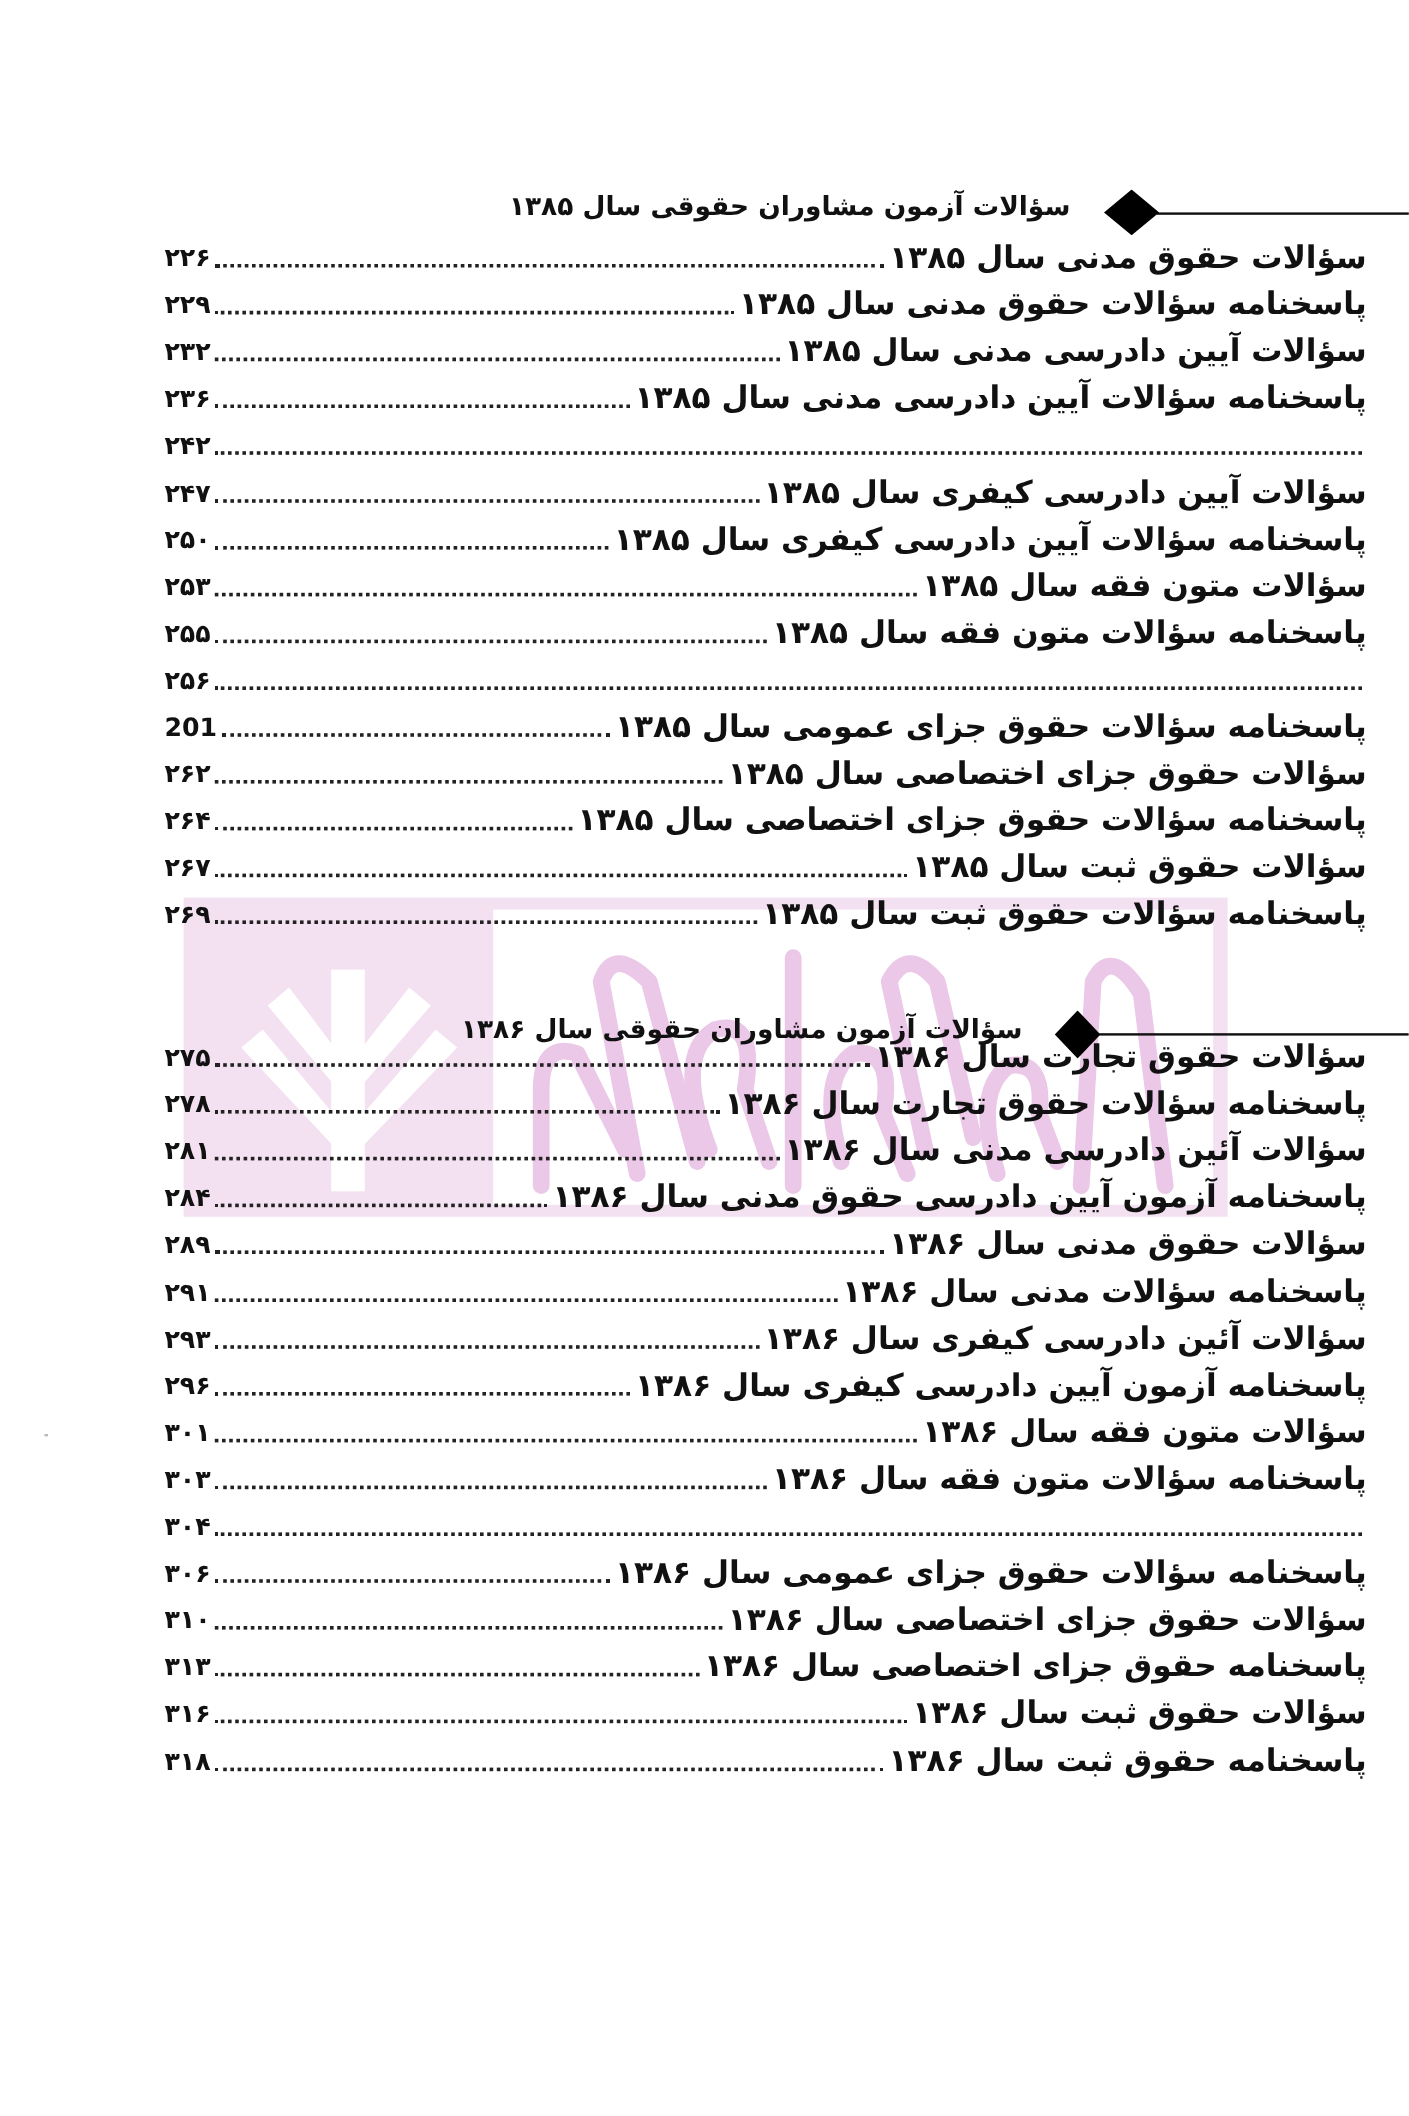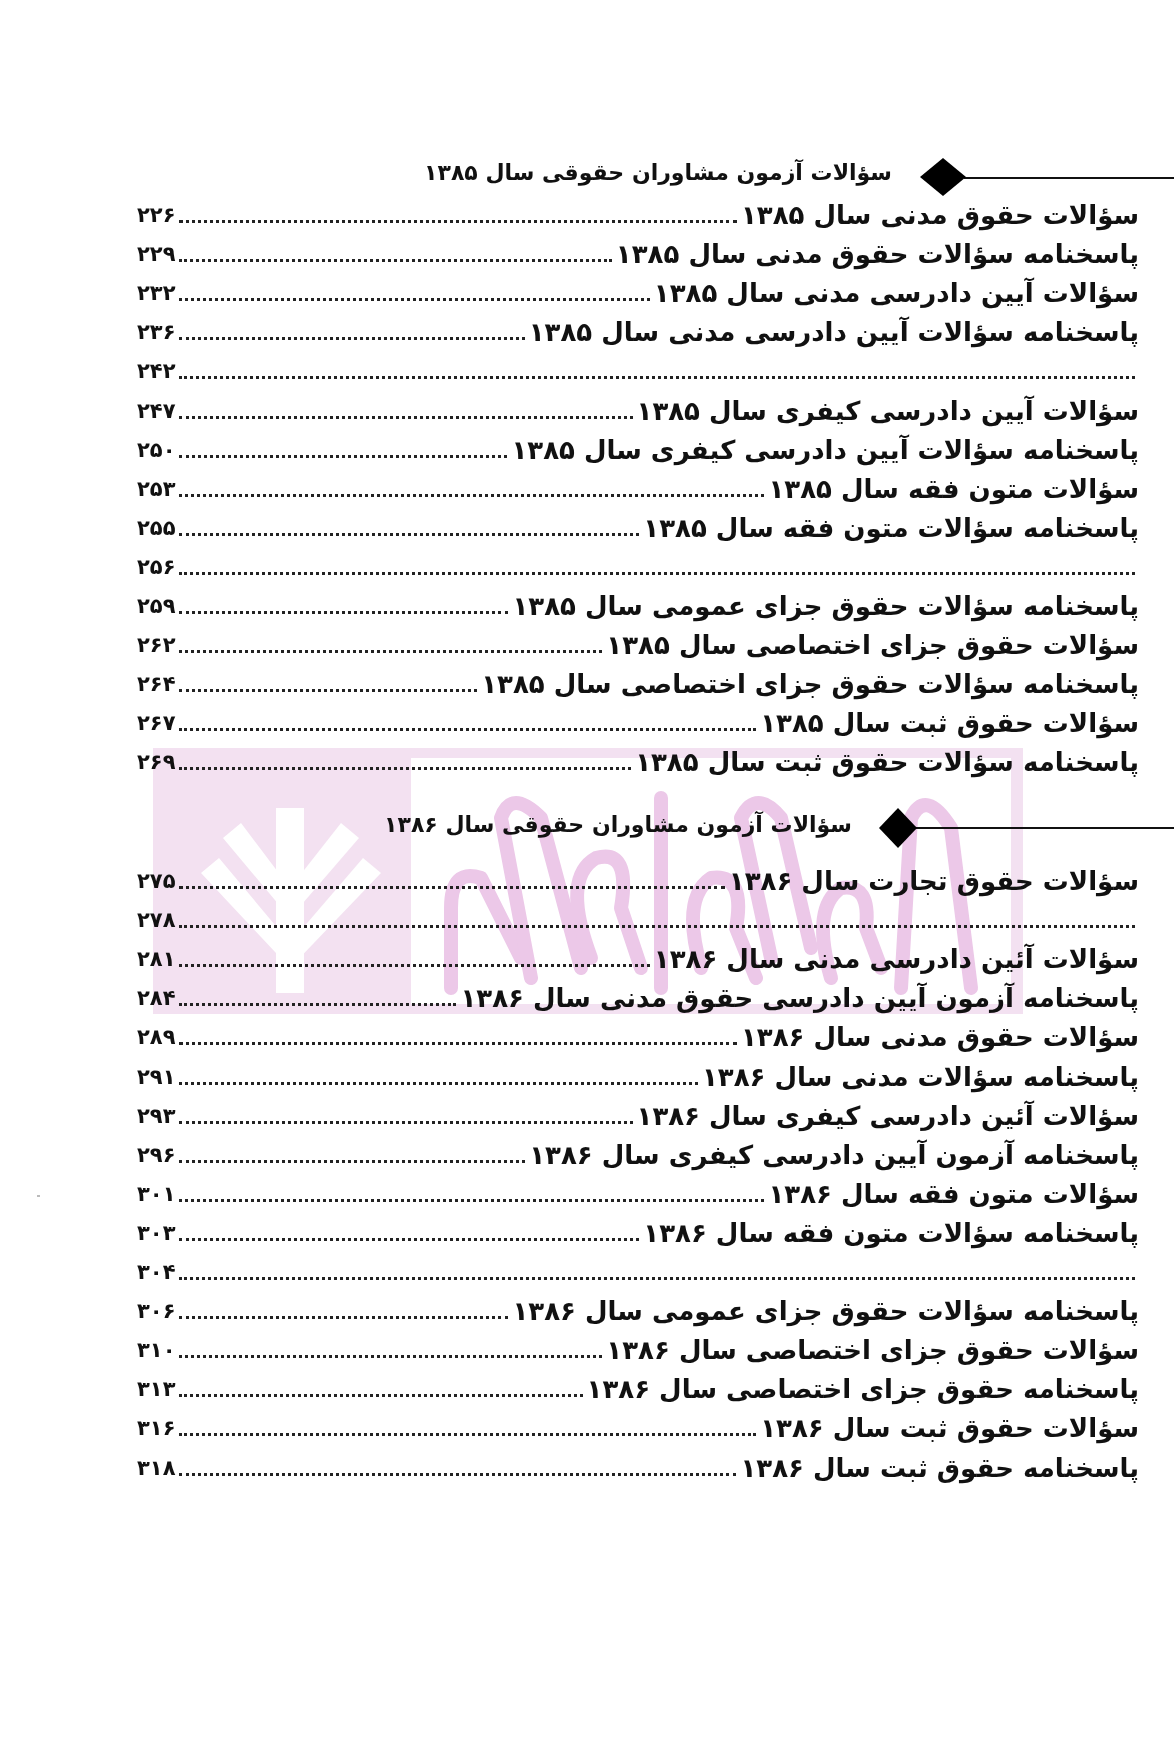--- a/index.html
+++ b/index.html
@@ -106,21 +106,21 @@
       <span class="leader"></span>
       <span class="page">۲۵۵</span>
     </div>
     <div class="toc-row" style="top: 548px;">
       <span class="leader"></span>
       <span class="page">۲۵۶</span>
     </div>
     <div class="toc-row" style="top: 587px;">
       <span class="label">پاسخنامه سؤالات حقوق جزای عمومی سال ۱۳۸۵</span>
       <span class="leader"></span>
-      <span class="page">۲۵۹</span>
+      <span class="page">201</span>
     </div>
     <div class="toc-row" style="top: 626px;">
       <span class="label">سؤالات حقوق جزای اختصاصی سال ۱۳۸۵</span>
       <span class="leader"></span>
       <span class="page">۲۶۲</span>
     </div>
     <div class="toc-row" style="top: 665px;">
       <span class="label">پاسخنامه سؤالات حقوق جزای اختصاصی سال ۱۳۸۵</span>
       <span class="leader"></span>
       <span class="page">۲۶۴</span>
@@ -130,35 +130,36 @@
       <span class="leader"></span>
       <span class="page">۲۶۷</span>
     </div>
     <div class="toc-row" style="top: 743px;">
       <span class="label">پاسخنامه سؤالات حقوق ثبت سال ۱۳۸۵</span>
       <span class="leader"></span>
       <span class="page">۲۶۹</span>
     </div>
   </div>
 
-<div class="section-header" style="top:808px;text-align:right;">
+<div class="section-header" style="top:842px;text-align:right;">
   <div class="rule" style="left:916px;"></div>
   <svg class="diamond" style="left:879px; width:38px; height:40px; top:0;" viewBox="0 0 38 40">
     <polygon points="19,0 38,20 19,40 0,20" fill="#000"></polygon>
   </svg>
   <div class="title" style="right:322px; top:4px;">سؤالات آزمون مشاوران حقوقی سال ۱۳۸۶</div>
 </div>
 
 <div id="sec1">
     <div class="toc-row" style="top: 862px;">
       <span class="label">سؤالات حقوق تجارت سال ۱۳۸۶</span>
       <span class="leader"></span>
       <span class="page">۲۷۵</span>
     </div>
     <div class="toc-row" style="top: 901px;">
+      <span class="label">پاسخنامه سؤالات حقوق تجارت سال ۱۳۸۶</span>
       <span class="leader"></span>
       <span class="page">۲۷۸</span>
     </div>
     <div class="toc-row" style="top: 940px;">
       <span class="label">سؤالات آئین دادرسی مدنی سال ۱۳۸۶</span>
       <span class="leader"></span>
       <span class="page">۲۸۱</span>
     </div>
     <div class="toc-row" style="top: 979px;">
       <span class="label">پاسخنامه آزمون آیین دادرسی حقوق مدنی سال ۱۳۸۶</span>

